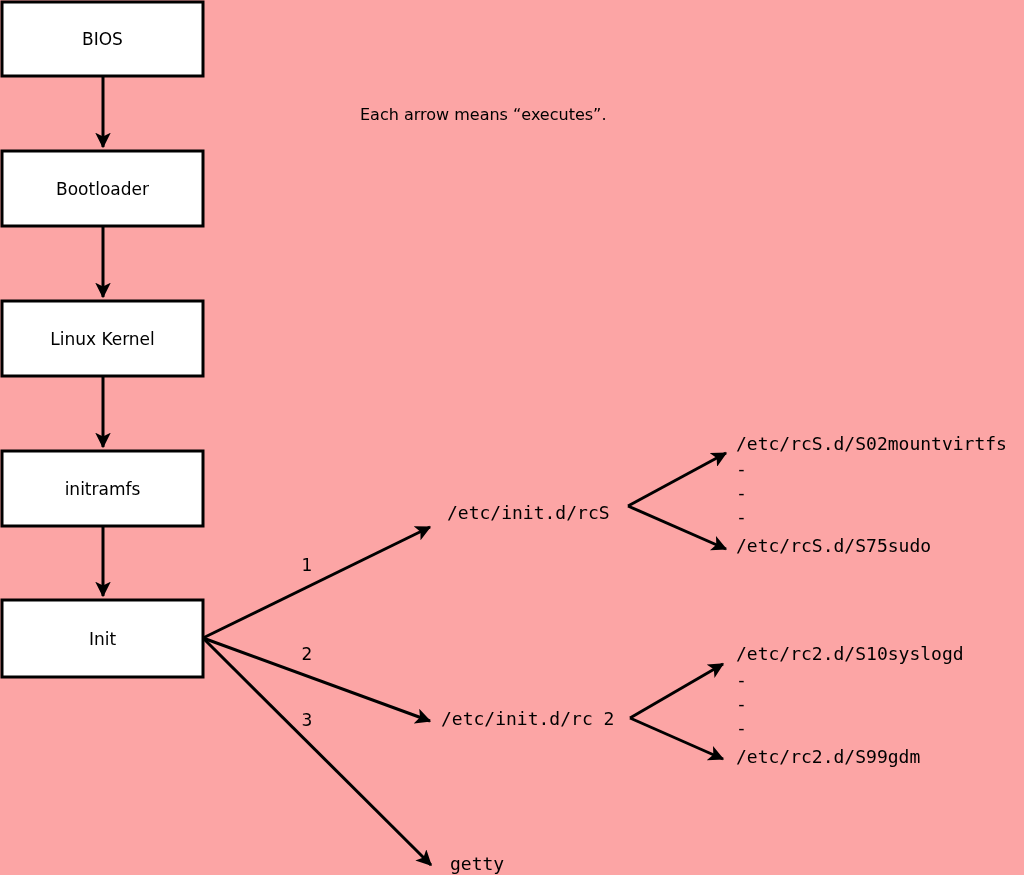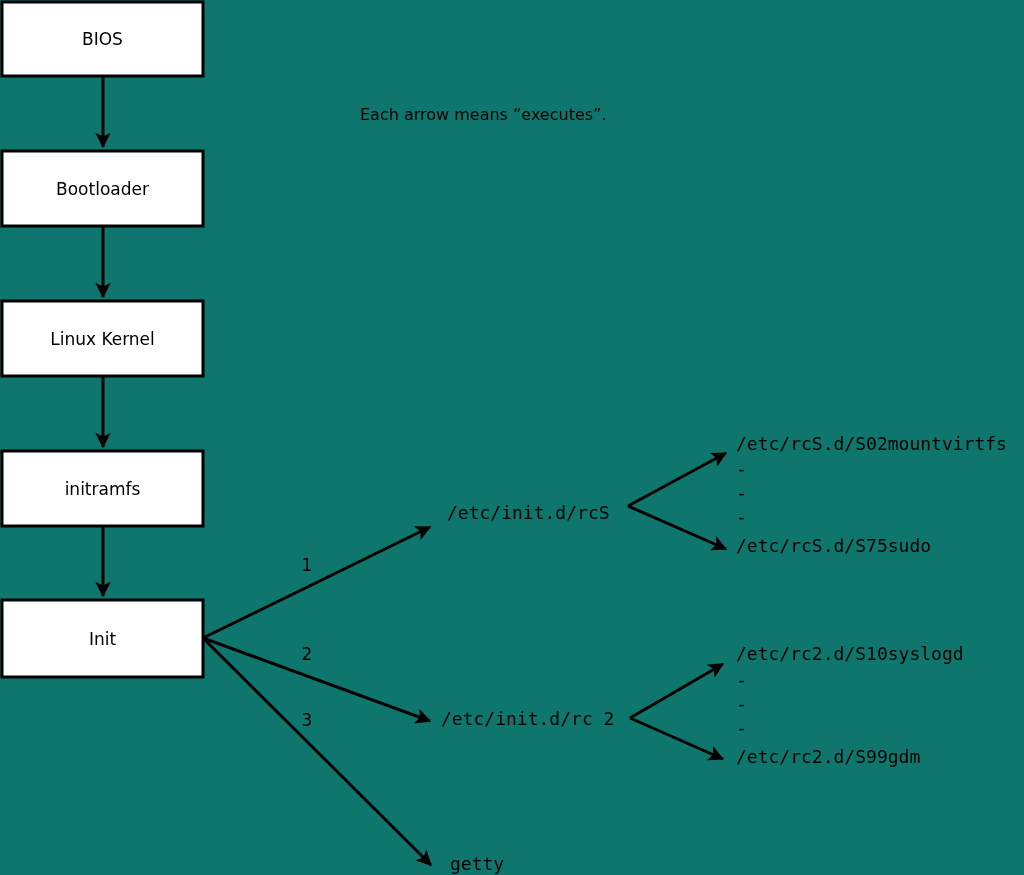--- a/index.html
+++ b/index.html
@@ -4,21 +4,21 @@
 <style>
   html, body {
     margin: 0;
     padding: 0;
     background: #ffffff;
   }
   #diagram-root {
     position: relative;
     width: 1024px;
     height: 875px;
-    background: #0f766e;
+    background: #fca5a5;
     overflow: hidden;
     font-family: "Liberation Sans", sans-serif;
   }
   svg.layer {
     position: absolute;
     left: 0;
     top: 0;
     width: 1024px;
     height: 875px;
   }

